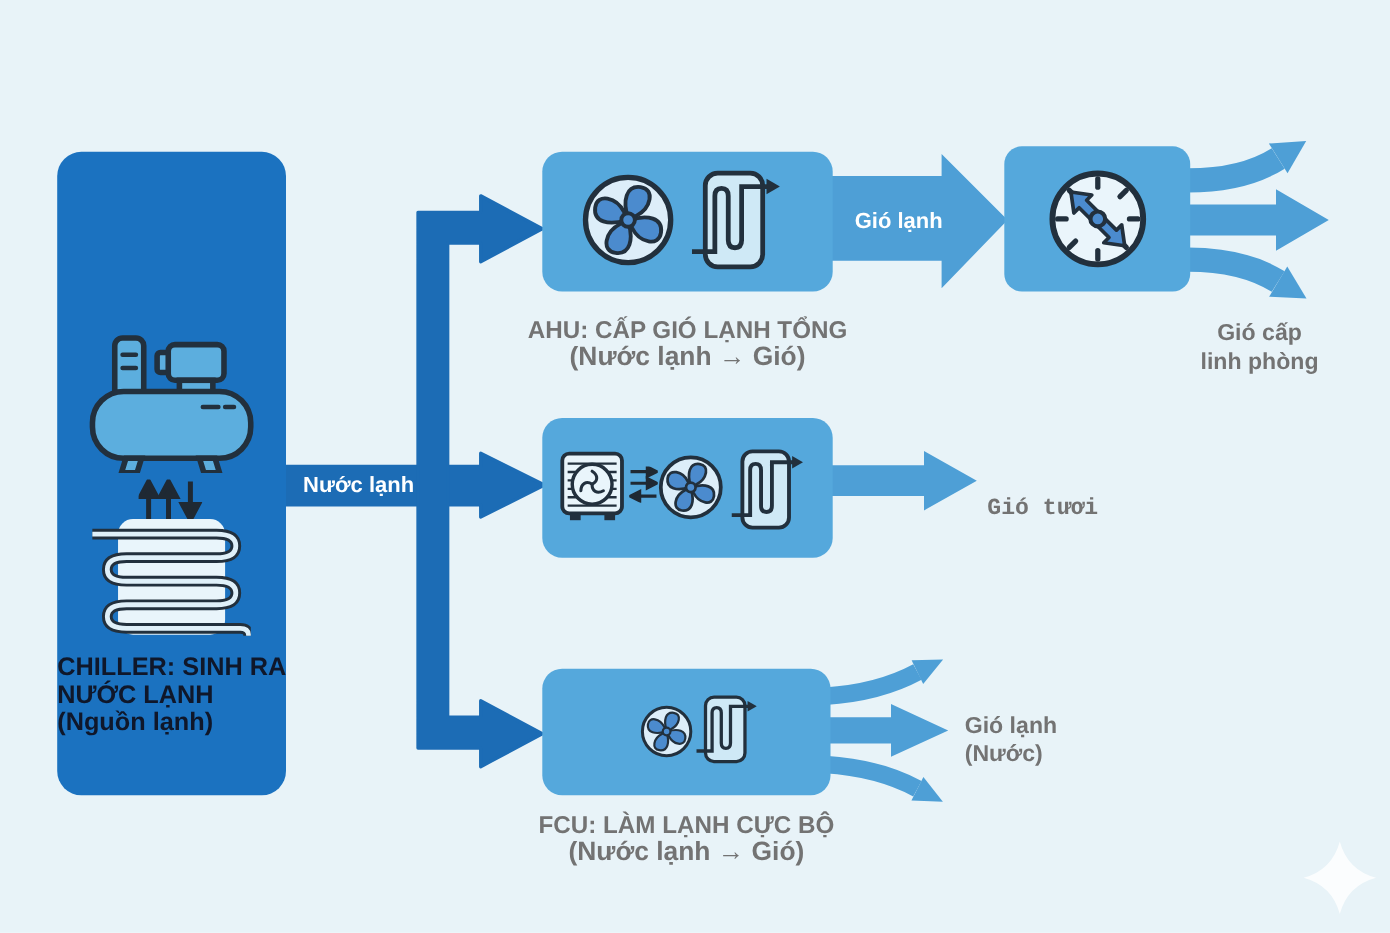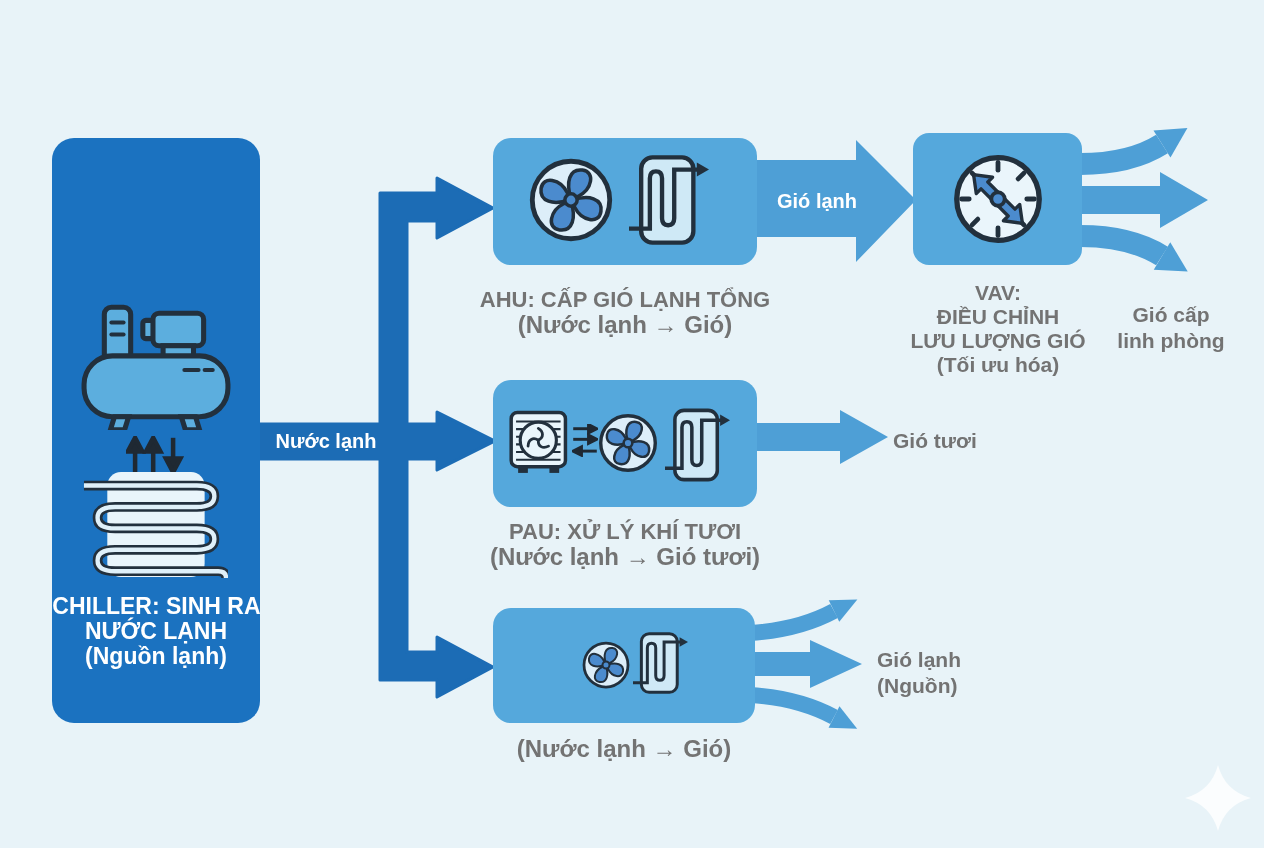--- a/index.html
+++ b/index.html
@@ -17,27 +17,27 @@
   .icon{position:absolute;}
   .lbl{position:absolute;z-index:3;text-align:center;color:#737373;}
   .lbl span{display:block;}
   .node-title .t{font-size:22px;font-weight:700;line-height:26px;}
   .node-title .s{font-size:24px;font-weight:700;line-height:24px;}
   .lbl-ahu{left:475px;top:287px;width:300px;}
   .lbl-pau{left:475px;top:519px;width:300px;}
   .lbl-fcu{left:474px;top:737px;width:300px;}
   .lbl-vav{left:903px;top:281px;width:190px;font-size:21px;font-weight:700;line-height:24px;}
   .side-lbl{font-size:21px;font-weight:600;line-height:26px;}
-  .lbl-vav-out{left:1103px;top:290px;width:136px;margin-top:12px;}
-  .lbl-pau-out{left:893px;top:428px;width:110px;text-align:left;}
+  .lbl-vav-out{left:1077px;top:290px;width:136px;}
+  .lbl-pau-out{left:893px;top:450px;width:110px;text-align:center;font-family:Liberation Mono, monospace;}
   .lbl-fcu-out{left:877px;top:647px;width:110px;text-align:left;}
   .flow-lbl{color:#ffffff;font-size:20px;font-weight:700;z-index:3;}
   .lbl-nuoclanh{left:266px;top:430px;width:120px;}
   .lbl-giolanh{left:770px;top:190px;width:94px;}
-  .chiller-title{position:absolute;left:0;right:0;top:456px;text-align:center;color:#ffffff;
+  .chiller-title{position:absolute;left:0;right:0;top:456px;color:#0f172a;
     font-size:23px;font-weight:700;line-height:25px;}
 </style>
 </head>
 <body>
 
 <div class="canvas">
 
   <svg class="layer" viewBox="0 0 1264 848" style="z-index:1;">
 
     <g fill="#1c6cb5" stroke="#1c6cb5" stroke-width="3" stroke-linejoin="round">
@@ -206,39 +206,30 @@
       <rect x="14" y="6" width="60" height="98" rx="13" fill="#cfe9f6" stroke="#22303d" stroke-width="5"></rect>
       <path d="M0,88 H24 V30 Q24,22 31,22 Q38,22 38,30 V76 Q38,84 45,84 Q52,84 52,76 V20 H80" fill="none" stroke="#22303d" stroke-width="5"></path>
       <polygon points="78,12 92,20 78,28" fill="#22303d"></polygon>
     </svg>
   </div>
 
   <div class="lbl node-title lbl-ahu">
     <span class="t">AHU: CẤP GIÓ LẠNH TỔNG</span>
     <span class="s">(Nước lạnh → Gió)</span>
   </div>
-  <div class="lbl node-title lbl-pau">
-    <span class="t">PAU: XỬ LÝ KHÍ TƯƠI</span>
-    <span class="s">(Nước lạnh → Gió tươi)</span>
-  </div>
   <div class="lbl node-title lbl-fcu">
+    <span class="t">FCU: LÀM LẠNH CỰC BỘ</span>
     <span class="s">(Nước lạnh → Gió)</span>
-  </div>
-  <div class="lbl lbl-vav">
-    <span>VAV:</span>
-    <span>ĐIỀU CHỈNH</span>
-    <span>LƯU LƯỢNG GIÓ</span>
-    <span>(Tối ưu hóa)</span>
   </div>
 
   <div class="lbl flow-lbl lbl-nuoclanh">Nước lạnh</div>
   <div class="lbl flow-lbl lbl-giolanh">Gió lạnh</div>
   <div class="lbl side-lbl lbl-pau-out">Gió tươi</div>
   <div class="lbl side-lbl lbl-vav-out">
     <span>Gió cấp</span>
     <span>linh phòng</span>
   </div>
   <div class="lbl side-lbl lbl-fcu-out">
     <span>Gió lạnh</span>
-    <span>(Nguồn)</span>
+    <span>(Nước)</span>
   </div>
 
 </div>
 
 </body></html>

